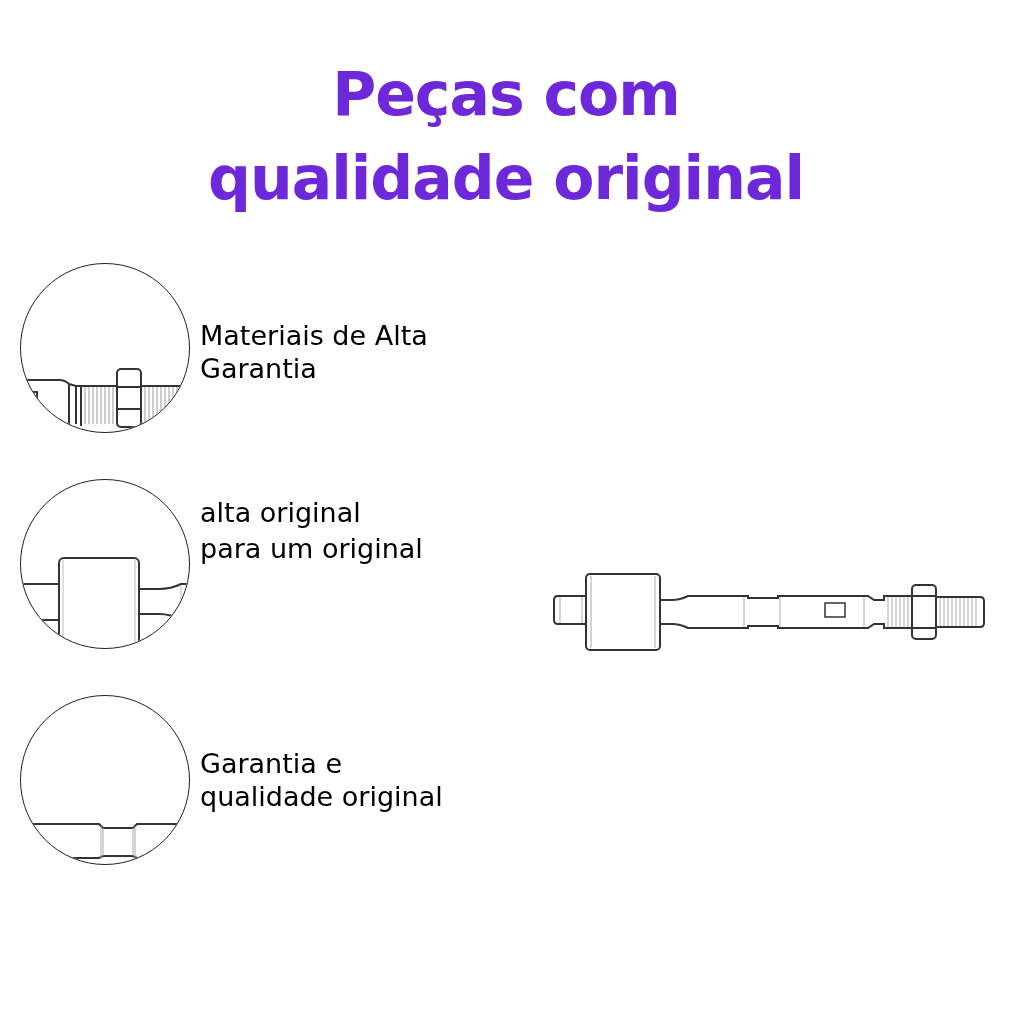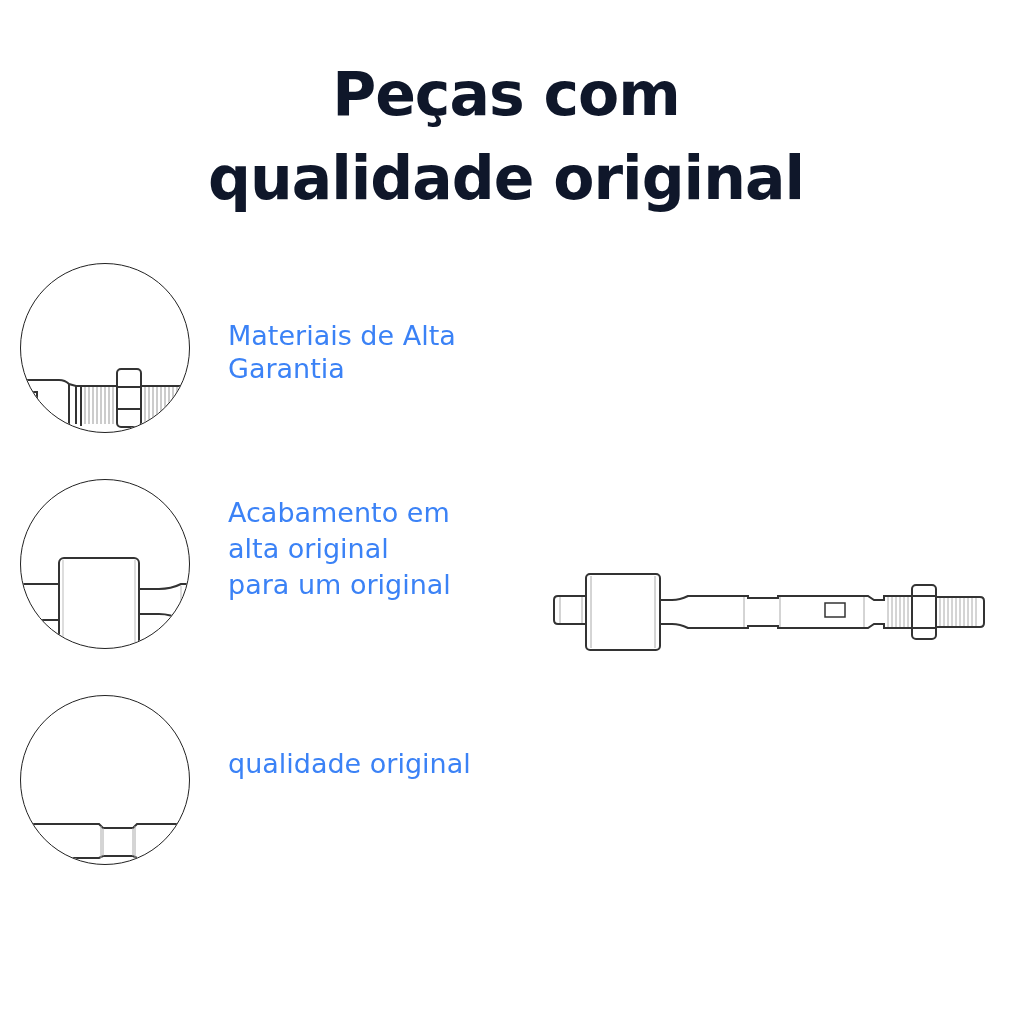--- a/index.html
+++ b/index.html
@@ -1,22 +1,22 @@
 <!DOCTYPE html>
 <html><head>
   <meta charset="utf-8">
   <style>
     html, body { margin:0; padding:0; background:#ffffff; }
     body { width:1024px; height:1024px; position:relative; overflow:hidden; font-family:"DejaVu Sans", "Liberation Sans", sans-serif; color:#111; }
-    .title { position:absolute; left:0; top:52px; width:1012px; text-align:center; font-family:"DejaVu Sans", sans-serif; font-weight:bold; font-size:60px; line-height:84px; letter-spacing:-1px; color:#0f172a; }
+    .title { position:absolute; left:0; top:52px; width:1012px; text-align:center; font-family:"DejaVu Sans", sans-serif; font-weight:bold; font-size:60px; line-height:84px; letter-spacing:-1px; color:#6d28d9; }
     .title span { display:block; }
     .feature { position:absolute; left:20px; width:520px; height:172px; }
     .circle { position:absolute; left:0; top:0; width:170px; height:170px; border:1.5px solid #222; border-radius:50%; overflow:hidden; background:#fff; box-sizing:border-box; }
     .circle svg { position:absolute; left:0; top:0; }
-    .ftext { position:absolute; left:208px; font-family:"DejaVu Sans", sans-serif; font-size:27px; line-height:33px; color:#3b82f6; font-weight:normal; }
+    .ftext { position:absolute; left:180px; font-family:"DejaVu Sans", sans-serif; font-size:27px; line-height:33px; color:#000000; font-weight:normal; }
     .ftext span { display:block; }
     .part { position:absolute; left:548px; top:566px; }
   </style>
 </head>
 <body>
 
 <div class="title">
   <span>Peças com</span>
   <span>qualidade original</span>
 </div>
@@ -74,21 +74,20 @@
         <path d="M118 134 H138 Q150 134 160 140 H170"></path>
       </g>
       <g stroke="#bbb" stroke-width="1">
         <line x1="42" y1="80" x2="42" y2="170"></line>
         <line x1="114" y1="80" x2="114" y2="170"></line>
         <line x1="160" y1="106" x2="160" y2="138"></line>
       </g>
     </svg>
   </div>
   <div class="ftext" style="top:16px; line-height:36px;">
-    <span>Acabamento em</span>
     <span>alta original</span>
     <span>para um original</span>
   </div>
 </div>
 
 <div class="feature" style="top:695px;">
   <div class="circle">
     <svg width="170" height="170" viewBox="0 0 170 170">
       <g fill="none" stroke="#333" stroke-width="2">
         <path d="M0 128 H78 L82 132 H112 L116 128 H170"></path>
@@ -96,20 +95,21 @@
       </g>
       <g stroke="#aaa" stroke-width="1">
         <line x1="80" y1="130" x2="80" y2="162"></line>
         <line x1="82" y1="132" x2="82" y2="160"></line>
         <line x1="112" y1="132" x2="112" y2="160"></line>
         <line x1="114" y1="130" x2="114" y2="162"></line>
       </g>
     </svg>
   </div>
   <div class="ftext" style="top:52px;">
+    <span>Garantia e</span>
     <span>qualidade original</span>
   </div>
 </div>
 
 <div class="part">
   <svg width="445" height="90" viewBox="0 0 445 90">
     <g fill="none" stroke="#333" stroke-width="2">
 
       <path d="M38 30 H10 Q6 30 6 34 V54 Q6 58 10 58 H38"></path>
 

